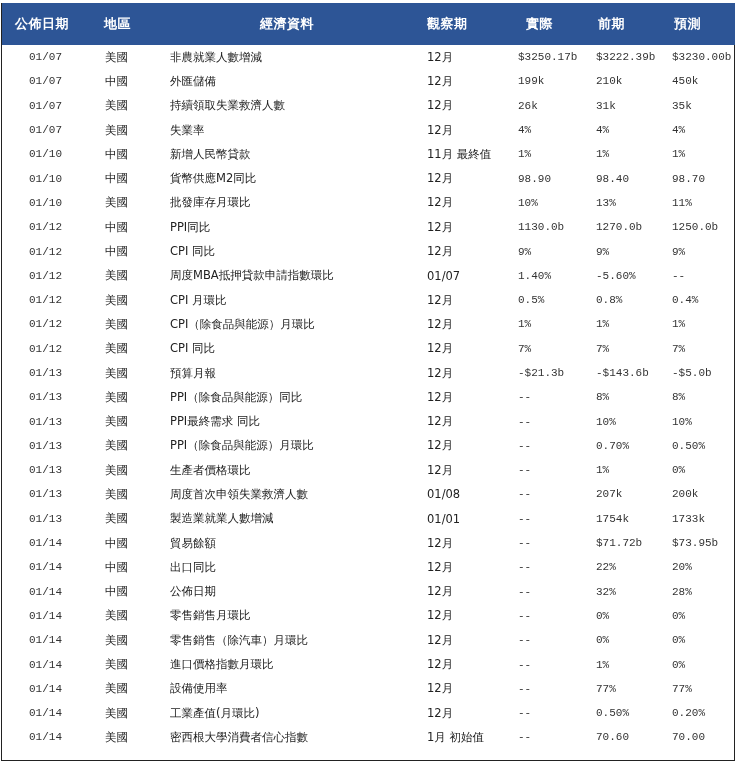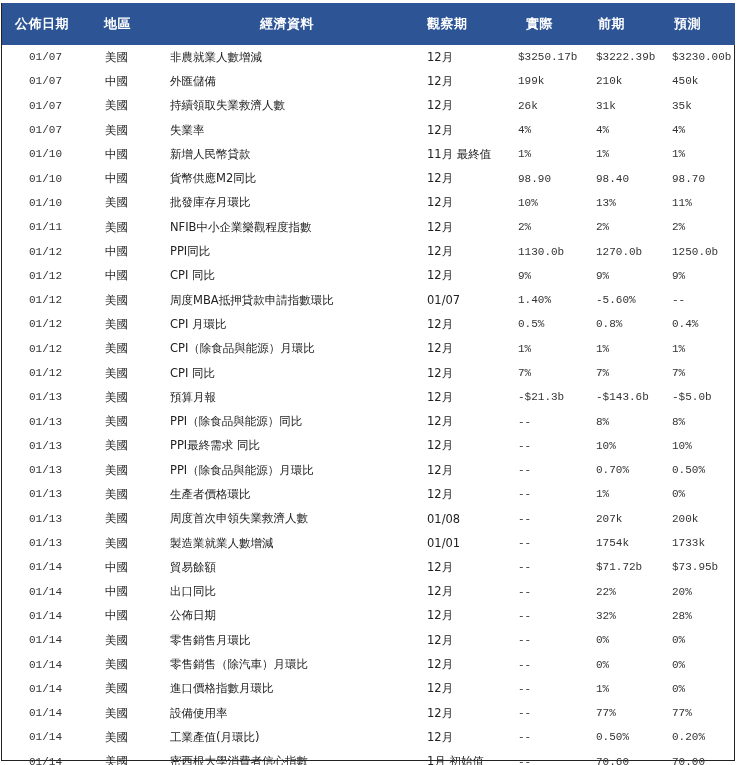--- a/index.html
+++ b/index.html
@@ -160,29 +160,20 @@
         <tr>
           <td class="d-date mono">01/10</td>
           <td class="d-region cjk">美國</td>
           <td class="d-data cjk">批發庫存月環比</td>
           <td class="d-period cjk">12月</td>
           <td class="mono">10%</td>
           <td class="mono">13%</td>
           <td class="mono">11%</td>
         </tr>
         <tr>
-          <td class="d-date mono">01/11</td>
-          <td class="d-region cjk">美國</td>
-          <td class="d-data cjk">NFIB中小企業樂觀程度指數</td>
-          <td class="d-period cjk">12月</td>
-          <td class="mono">2%</td>
-          <td class="mono">2%</td>
-          <td class="mono">2%</td>
-        </tr>
-        <tr>
           <td class="d-date mono">01/12</td>
           <td class="d-region cjk">中國</td>
           <td class="d-data cjk">PPI同比</td>
           <td class="d-period cjk">12月</td>
           <td class="mono">1130.0b</td>
           <td class="mono">1270.0b</td>
           <td class="mono">1250.0b</td>
         </tr>
         <tr>
           <td class="d-date mono">01/12</td>

